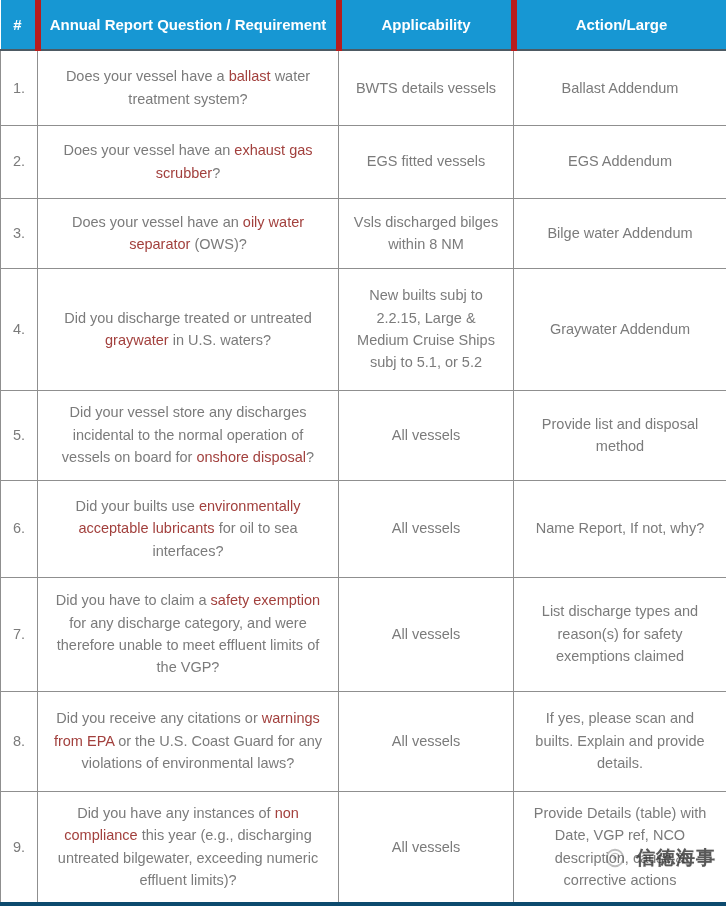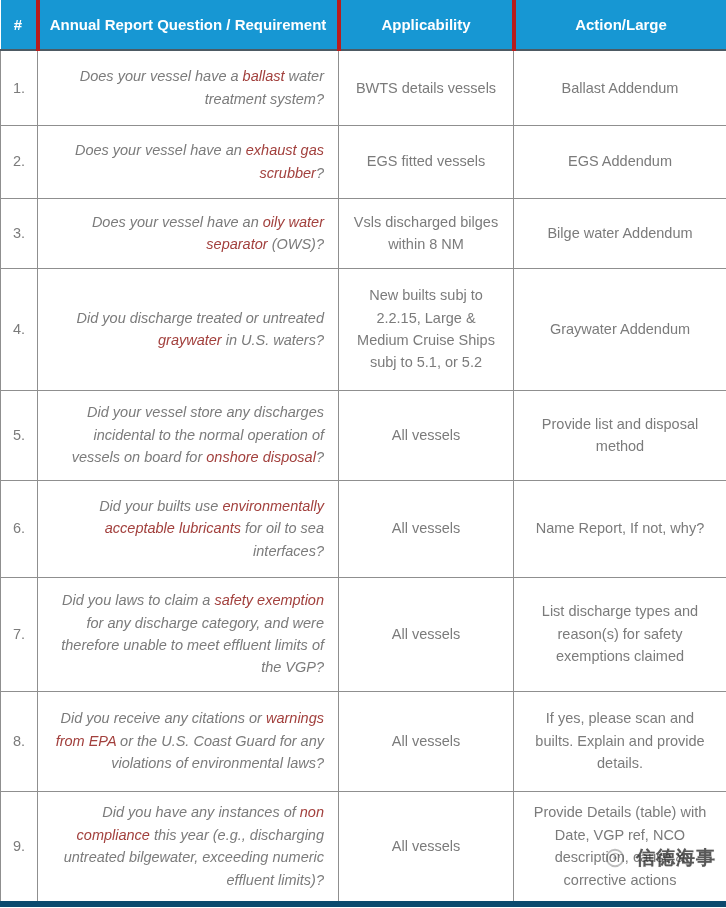--- a/index.html
+++ b/index.html
@@ -21,36 +21,36 @@
     font-size:15px;
     font-weight:bold;
     height:50px;
     text-align:center;
     vertical-align:middle;
     border-bottom:2px solid #4d5a63;
     box-sizing:border-box;
     padding:0 4px;
   }
   .report-table th + th{
-    border-left:4px solid #b91c1c;
+    border-left:6px solid #b91c1c;
   }
   .report-table td{
     border:1px solid #8f8f8f;
     color:#7b7b7b;
     font-size:14.5px;
     line-height:1.55;
     vertical-align:middle;
     box-sizing:border-box;
     background:#ffffff;
   }
   .report-table tbody tr:last-child td{
-    border-bottom:6px solid #0c4a6e;
+    border-bottom:4px solid #0c4a6e;
   }
   td.num{ text-align:center; padding:2px; }
-  td.question{ text-align:right; padding:8px 14px;font-style:italic; }
+  td.question{ text-align:center; padding:8px 14px; }
   td.applic, td.action{ text-align:center; padding:6px 12px; }
   .hl{ color:#a2403d; }
 
   
   tbody tr:nth-child(1) td{ height:75px; }
   tbody tr:nth-child(2) td{ height:73px; }
   tbody tr:nth-child(3) td{ height:70px; }
   tbody tr:nth-child(4) td{ height:122px; }
   tbody tr:nth-child(5) td{ height:90px; }
   tbody tr:nth-child(6) td{ height:97px; }
@@ -130,21 +130,21 @@
         <td class="action">Provide list and disposal method</td>
       </tr>
       <tr>
         <td class="num">6.</td>
         <td class="question"><span>Did your builts use </span><span class="hl">environmentally acceptable lubricants</span><span> for oil to sea interfaces?</span></td>
         <td class="applic">All vessels</td>
         <td class="action">Name Report, If not, why?</td>
       </tr>
       <tr>
         <td class="num">7.</td>
-        <td class="question"><span>Did you laws to claim a </span><span class="hl">safety exemption</span><span> for any discharge category, and were therefore unable to meet effluent limits of the VGP?</span></td>
+        <td class="question"><span>Did you have to claim a </span><span class="hl">safety exemption</span><span> for any discharge category, and were therefore unable to meet effluent limits of the VGP?</span></td>
         <td class="applic">All vessels</td>
         <td class="action">List discharge types and reason(s) for safety exemptions claimed</td>
       </tr>
       <tr>
         <td class="num">8.</td>
         <td class="question"><span>Did you receive any citations or </span><span class="hl">warnings from EPA</span><span> or the U.S. Coast Guard for any violations of environmental laws?</span></td>
         <td class="applic">All vessels</td>
         <td class="action">If yes, please scan and builts. Explain and provide details.</td>
       </tr>
       <tr>

